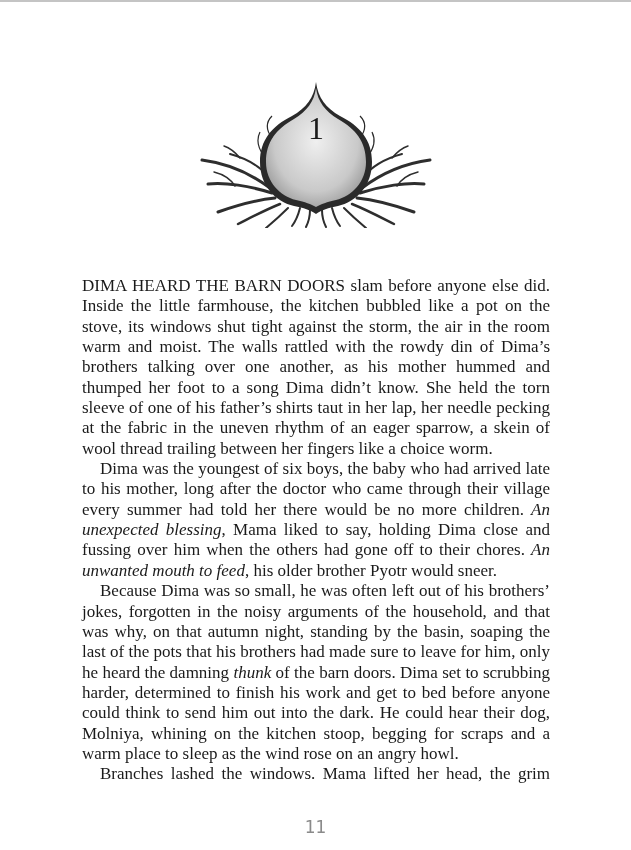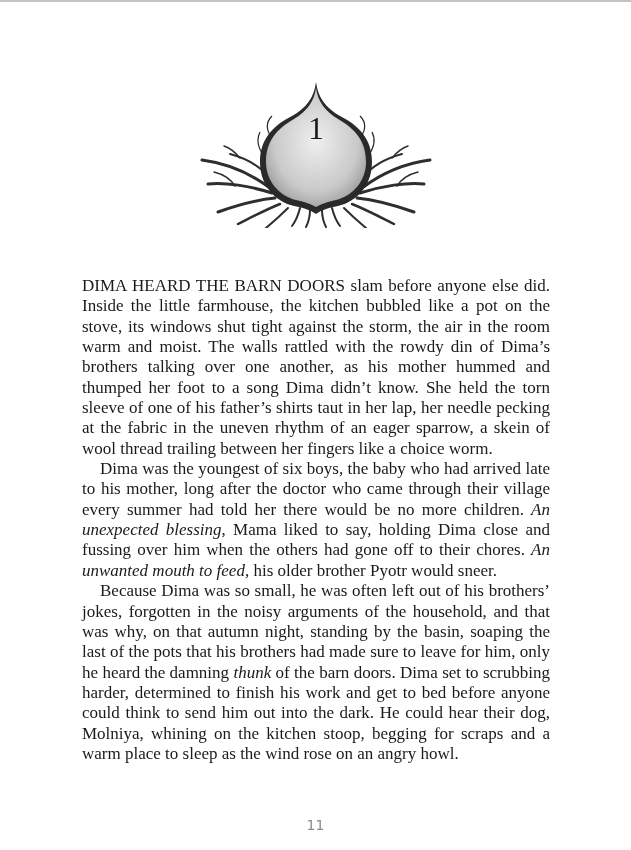--- a/index.html
+++ b/index.html
@@ -22,21 +22,21 @@
   .body-text {
     position: absolute; left: 82px; top: 276px; width: 468px;
     font-size: 17px; line-height: 20.35px; text-align: justify;
   }
   .body-text p { margin: 0; text-indent: 18px; }
   .body-text p.first { text-indent: 0; }
   .body-text p.last { text-align-last: justify; }
   .body-text em { font-style: italic; }
   .page-number {
     position: absolute; left: 0; width: 631px; top: 817px; text-align: center;
-    font-family: "DejaVu Sans", sans-serif; font-size: 14px; color: #8a8a8a;
+    font-family: "DejaVu Sans", sans-serif; font-size: 17px; color: #8a8a8a;
   }
 </style>
 </head>
 <body>
 
 <div class="top-rule"></div>
 
 <div class="ornament">
   <svg viewBox="0 0 232 150" xmlns="http://www.w3.org/2000/svg">
     <defs>
@@ -83,15 +83,16 @@
       <path d="M168 78 C174 70 176 62 172 54"></path>
     </g>
   </svg>
   <div class="chapter-num">1</div>
 </div>
 
 <div class="body-text">
   <p class="first"><span>DIMA HEARD THE BARN DOORS</span><span> slam before anyone else did. Inside the little farmhouse, the kitchen bubbled like a pot on the stove, its windows shut tight against the storm, the air in the room warm and moist. The walls rattled with the rowdy din of Dima’s brothers talking over one another, as his mother hummed and thumped her foot to a song Dima didn’t know. She held the torn sleeve of one of his father’s shirts taut in her lap, her needle pecking at the fabric in the uneven rhythm of an eager sparrow, a skein of wool thread trailing between her fingers like a choice worm.</span></p>
   <p><span>Dima was the youngest of six boys, the baby who had arrived late to his mother, long after the doctor who came through their village every summer had told her there would be no more children. </span><em>An unexpected blessing</em><span>, Mama liked to say, holding Dima close and fussing over him when the others had gone off to their chores. </span><em>An unwanted mouth to feed</em><span>, his older brother Pyotr would sneer.</span></p>
   <p><span>Because Dima was so small, he was often left out of his brothers’ jokes, forgotten in the noisy arguments of the household, and that was why, on that autumn night, standing by the basin, soaping the last of the pots that his brothers had made sure to leave for him, only he heard the damning </span><em>thunk</em><span> of the barn doors. Dima set to scrubbing harder, determined to finish his work and get to bed before anyone could think to send him out into the dark. He could hear their dog, Molniya, whining on the kitchen stoop, begging for scraps and a warm place to sleep as the wind rose on an angry howl.</span></p>
+  <p class="last"><span>Branches lashed the windows. Mama lifted her head, the grim</span></p>
 </div>
 
 <div class="page-number">11</div>
 
 </body></html>

